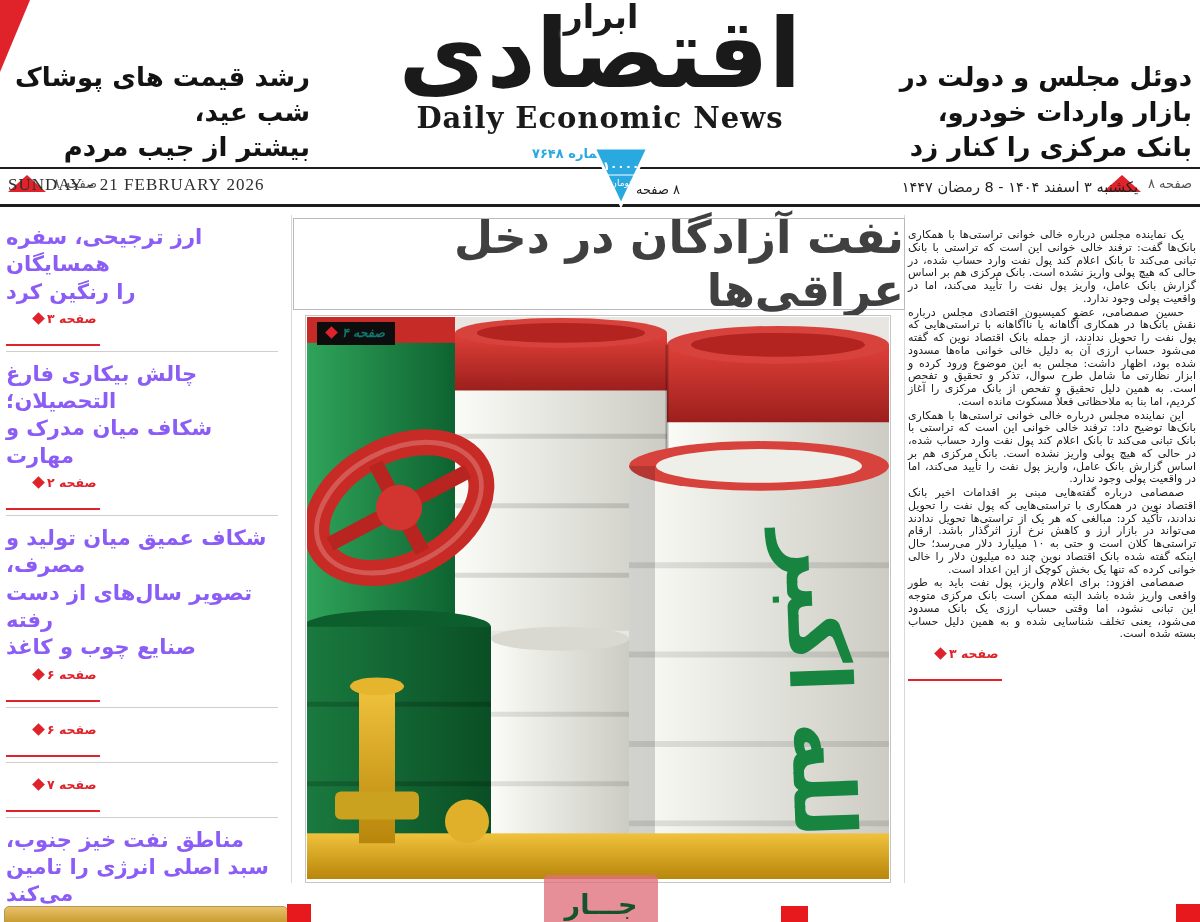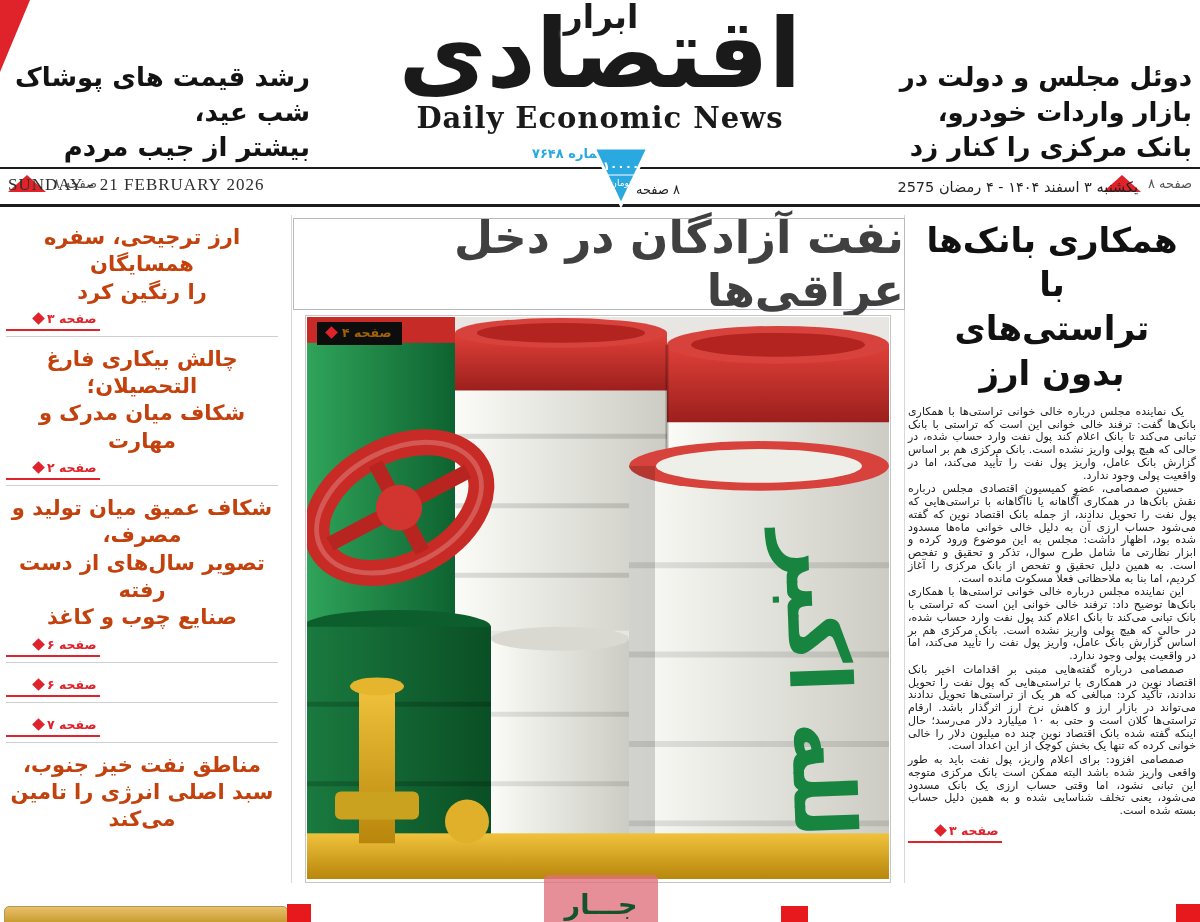--- a/index.html
+++ b/index.html
@@ -47,34 +47,34 @@
   .vline{top:215px;height:668px;width:0;border-left:1px solid #d8d8d8;}
 
   
   .lead-box{left:293px;top:218px;width:610px;height:90px;border:1px solid #b9b9c2;
             display:flex;align-items:center;justify-content:center;background:#fff;}
   .lead-box h1{margin:0;font-size:45px;font-weight:bold;color:#404040;direction:rtl;}
   .photo-frame{left:305px;top:315px;width:586px;height:568px;border:1px solid #c5c5c5;
                background:#fff;padding:1px;box-sizing:border-box;}
   .photo-label{left:317px;top:322px;background:#0d0d0d;color:#fff;z-index:6;
                display:flex;align-items:center;gap:6px;padding:3px 10px 5px 10px;}
-  .photo-label .pm-text{color:#a16207;}
+  .photo-label .pm-text{color:#0f766e;font-style:italic;}
 
   
   .pm{display:flex;align-items:center;gap:4px;width:max-content;
-      border-bottom:2px solid #e0232b;padding:0 3px 3px 28px;}
+      border-bottom:2px solid #e0232b;padding:0 3px 18px 28px;}
   .diamond{width:9px;height:9px;background:#e0232b;transform:rotate(45deg);flex:0 0 auto;}
   .pm-text{font-size:12.5px;font-weight:bold;color:#e0232b;direction:rtl;}
 
   
   .left-col{left:0;top:215px;width:288px;padding:0 10px 0 6px;box-sizing:border-box;}
   .l-item{padding:9px 0 5px 0;}
   .l-item + .l-item{border-top:1px solid #cfcfcf;}
-  .l-item h3{margin:0;font-size:21px;line-height:1.3;font-weight:bold;color:#c2410c;
-             text-align:center;direction:rtl;}
+  .l-item h3{margin:0;font-size:21px;line-height:1.3;font-weight:bold;color:#8b5cf6;
+             text-align:left;direction:rtl;}
   .l-item .pm{margin-top:5px;}
 
   
   .right-col{left:908px;top:218px;width:288px;}
   .right-col h2{margin:0;font-size:34px;line-height:1.3;font-weight:bold;color:#111;
                 text-align:center;direction:rtl;}
   .r-body{margin-top:11px;font-size:11px;line-height:1.16;text-align:justify;
           direction:rtl;color:#1c1c1c;}
   .r-body p{margin:0 0 1px 0;text-indent:12px;}
   .right-col .end-pm{margin-top:5px;}
@@ -121,21 +121,21 @@
 بانک مرکزی را کنار زد</h2>
   <div class="tri-marker right-side">
     <span class="red-tri"></span>
     <span class="tri-label">صفحه ۸</span>
   </div>
 </section>
 
 <div class="abs rule rule-a"></div>
 <div class="abs rule rule-b"></div>
 <div class="abs date-en">SUNDAY - 21 FEBRUARY 2026</div>
-<div class="abs date-fa rtl">یکشنبه ۳ اسفند ۱۴۰۴ - ۴ رمضان 2575</div>
+<div class="abs date-fa rtl">یکشنبه ۳ اسفند ۱۴۰۴ - 8 رمضان ۱۴۴۷</div>
 <div class="abs pages-count rtl">۸ صفحه</div>
 <div class="abs issue-no rtl">شماره ۷۶۴۸</div>
 <svg class="abs issue-badge" width="58" height="64" viewBox="0 0 58 64">
   <polygon points="2,4 56,4 29,61" fill="#2aa9e1" stroke="#ffffff" stroke-width="3"></polygon>
   <text x="29" y="26" text-anchor="middle" fill="#ffffff" font-size="12" font-weight="bold">۱۰۰۰۰</text>
   <line x1="16" y1="31" x2="42" y2="31" stroke="#ffffff" stroke-width="1"></line>
   <text x="29" y="42" text-anchor="middle" fill="#ffffff" font-size="9">تومان</text>
 </svg>
 
 <div class="abs vline" style="left:291px;"></div>
@@ -252,22 +252,20 @@
     </div>
   </div>
   <div class="l-item">
     <h3 class="prewrap">مناطق نفت خیز جنوب،
 سبد اصلی انرژی را تامین می‌کند</h3>
   </div>
 
 </aside>
 
 <section class="abs right-col">
-  <h2 class="prewrap">همکاری بانک‌ها با
-تراستی‌های بدون ارز</h2>
   <div class="r-body">
     <p>یک نماینده مجلس درباره خالی خوانی تراستی‌ها با همکاری بانک‌ها گفت: ترفند خالی خوانی این است که تراستی با بانک تبانی می‌کند تا بانک اعلام کند پول نفت وارد حساب شده، در حالی که هیچ پولی واریز نشده است. بانک مرکزی هم بر اساس گزارش بانک عامل، واریز پول نفت را تأیید می‌کند، اما در واقعیت پولی وجود ندارد.</p>
     <p>حسین صمصامی، عضو کمیسیون اقتصادی مجلس درباره نقش بانک‌ها در همکاری آگاهانه یا ناآگاهانه با تراستی‌هایی که پول نفت را تحویل ندادند، از جمله بانک اقتصاد نوین که گفته می‌شود حساب ارزی آن به دلیل خالی خوانی ماه‌ها مسدود شده بود، اظهار داشت: مجلس به این موضوع ورود کرده و ابزار نظارتی ما شامل طرح سوال، تذکر و تحقیق و تفحص است. به همین دلیل تحقیق و تفحص از بانک مرکزی را آغاز کردیم، اما بنا به ملاحظاتی فعلاً مسکوت مانده است.</p>
     <p>این نماینده مجلس درباره خالی خوانی تراستی‌ها با همکاری بانک‌ها توضیح داد: ترفند خالی خوانی این است که تراستی با بانک تبانی می‌کند تا بانک اعلام کند پول نفت وارد حساب شده، در حالی که هیچ پولی واریز نشده است. بانک مرکزی هم بر اساس گزارش بانک عامل، واریز پول نفت را تأیید می‌کند، اما در واقعیت پولی وجود ندارد.</p>
     <p>صمصامی درباره گفته‌هایی مبنی بر اقدامات اخیر بانک اقتصاد نوین در همکاری با تراستی‌هایی که پول نفت را تحویل ندادند، تأکید کرد: مبالغی که هر یک از تراستی‌ها تحویل ندادند می‌تواند در بازار ارز و کاهش نرخ ارز اثرگذار باشد. ارقام تراستی‌ها کلان است و حتی به ۱۰ میلیارد دلار می‌رسد؛ حال اینکه گفته شده بانک اقتصاد نوین چند ده میلیون دلار را خالی خوانی کرده که تنها یک بخش کوچک از این اعداد است.</p>
     <p>صمصامی افزود: برای اعلام واریز، پول نفت باید به طور واقعی واریز شده باشد البته ممکن است بانک مرکزی متوجه این تبانی نشود، اما وقتی حساب ارزی یک بانک مسدود می‌شود، یعنی تخلف شناسایی شده و به همین دلیل حساب بسته شده است.</p>
   </div>
   <div class="pm end-pm">
     <span class="diamond"></span>
     <span class="pm-text">صفحه ۳</span>

